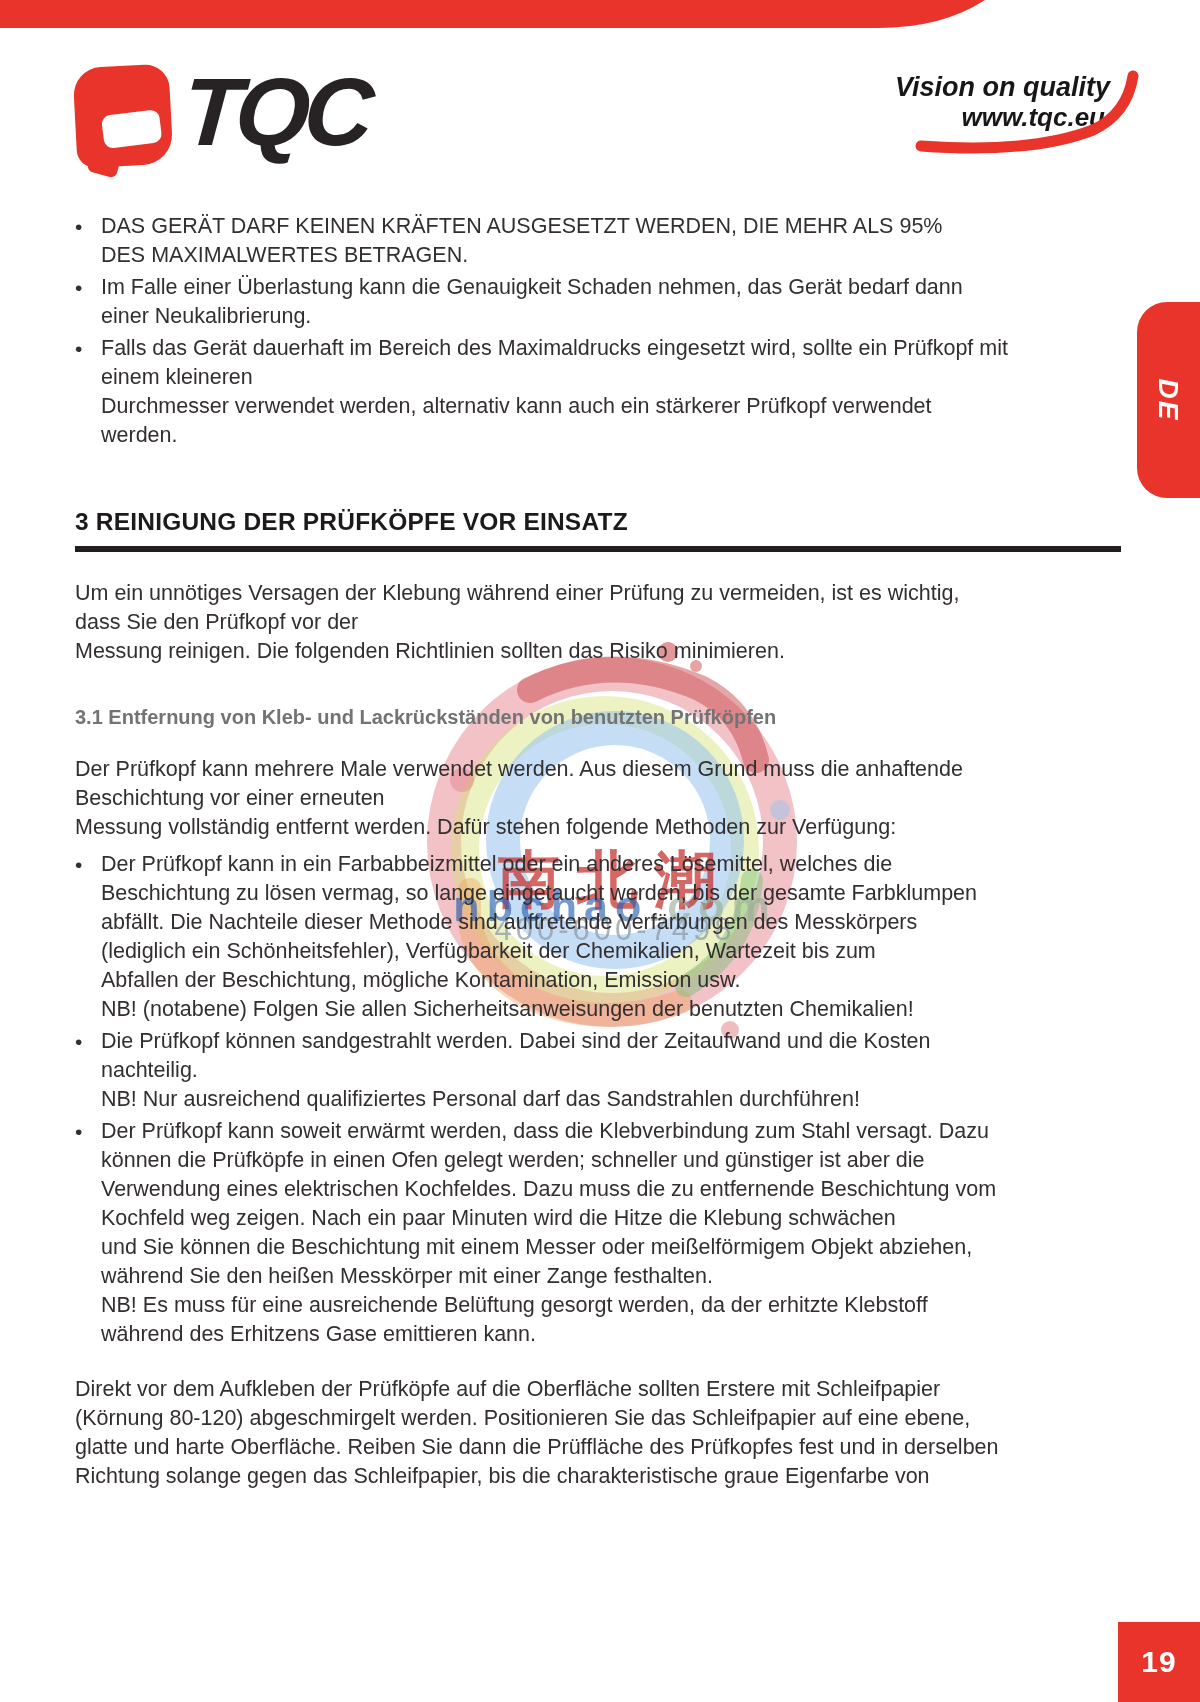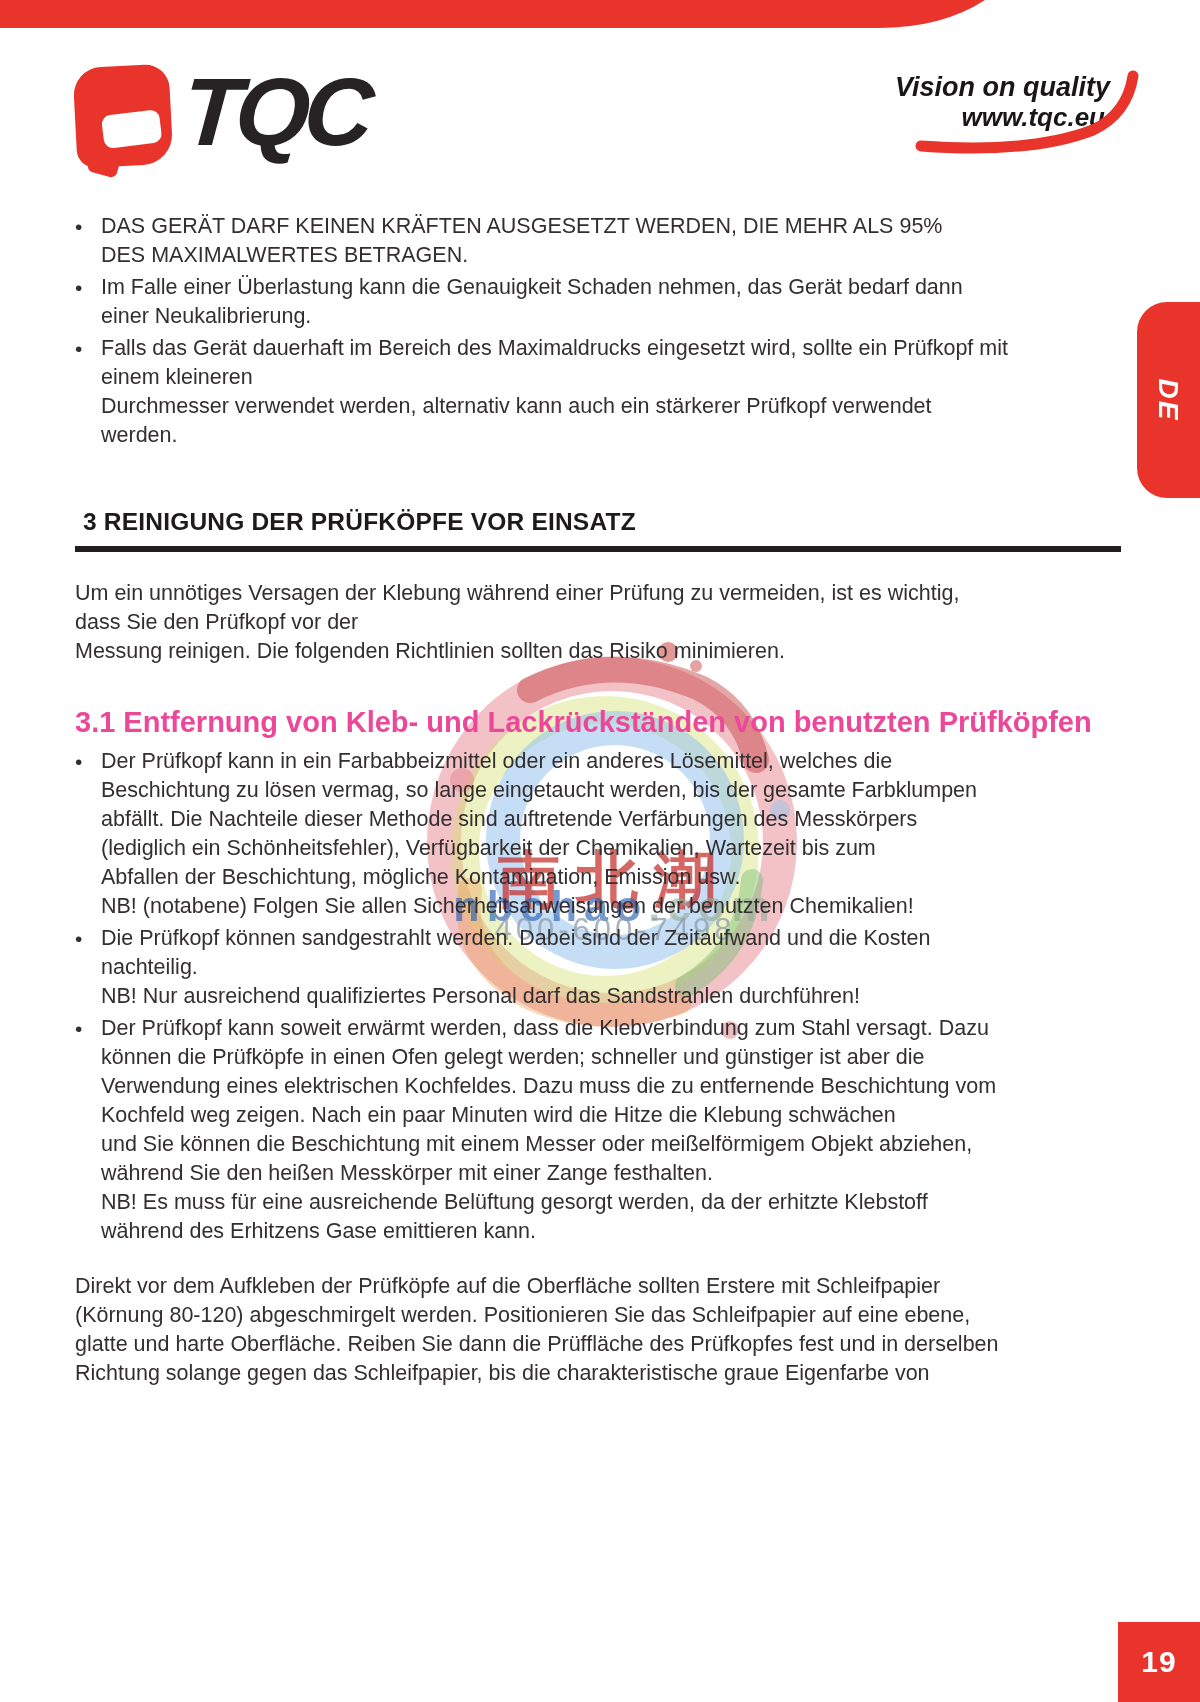--- a/index.html
+++ b/index.html
@@ -38,23 +38,23 @@
   .wm-blue{color:rgba(42,98,182,0.65);}
   .wm-orange{color:rgba(150,170,150,0.6);}
   .wm-phone{position:absolute;left:50%;top:282px;transform:translateX(-50%);font-size:31px;color:rgba(140,155,170,0.75);letter-spacing:4px;white-space:nowrap;}
 
   
   .content{position:absolute;left:75px;top:212px;width:1058px;z-index:2;}
   .bullets{list-style:none;margin:0;padding:0;}
   .bullets li{display:flex;margin:0 0 3px 0;}
   .dot{width:26px;flex:0 0 26px;font-size:21px;line-height:29px;color:#332e2f;}
   .txt{flex:1;font-size:21.5px;line-height:29px;white-space:pre-line;}
-  .sec-title{margin:58px 0 0 8px;font-size:24.5px;font-weight:bold;color:#1d1a1b;letter-spacing:0.2px;}
+  .sec-title{margin:58px 0 0 0;font-size:24.5px;font-weight:bold;color:#1d1a1b;letter-spacing:0.2px;}
   .rule{margin-top:10px;height:6px;background:#221e1f;width:1046px;}
-  .sub-title{margin:40px 0 0 0;font-size:29px;font-weight:bold;color:#ec4899;}
+  .sub-title{margin:40px 0 0 0;font-size:20px;font-weight:bold;color:#737373;}
   .para{margin:26px 0 0 0;font-size:21.5px;line-height:29px;white-space:pre-line;}
   .para.first{margin-top:27px;}
   .bullets.methods{margin-top:8px;}
 
   
   .page-number{position:absolute;right:0;bottom:0;width:82px;height:80px;background:#e9342b;display:flex;align-items:center;justify-content:center;z-index:3;}
   .page-number span{color:#ffffff;font-size:30px;font-weight:bold;letter-spacing:1px;}
 </style>
 </head>
 <body>
@@ -126,20 +126,23 @@
         </li>
     </ul>
 
     <h2 class="sec-title">3 REINIGUNG DER PRÜFKÖPFE VOR EINSATZ</h2>
     <div class="rule"></div>
     <p class="para first">Um ein unnötiges Versagen der Klebung während einer Prüfung zu vermeiden, ist es wichtig,
 dass Sie den Prüfkopf vor der
 Messung reinigen. Die folgenden Richtlinien sollten das Risiko minimieren.</p>
 
     <h3 class="sub-title">3.1 Entfernung von Kleb- und Lackrückständen von benutzten Prüfköpfen</h3>
+    <p class="para">Der Prüfkopf kann mehrere Male verwendet werden. Aus diesem Grund muss die anhaftende
+Beschichtung vor einer erneuten
+Messung vollständig entfernt werden. Dafür stehen folgende Methoden zur Verfügung:</p>
 
     <ul class="bullets methods">
       <li>
           <span class="dot">•</span>
           <span class="txt">Der Prüfkopf kann in ein Farbabbeizmittel oder ein anderes Lösemittel, welches die
 Beschichtung zu lösen vermag, so lange eingetaucht werden, bis der gesamte Farbklumpen
 abfällt. Die Nachteile dieser Methode sind auftretende Verfärbungen des Messkörpers
 (lediglich ein Schönheitsfehler), Verfügbarkeit der Chemikalien, Wartezeit bis zum
 Abfallen der Beschichtung, mögliche Kontamination, Emission usw.
 NB! (notabene) Folgen Sie allen Sicherheitsanweisungen der benutzten Chemikalien!</span>

